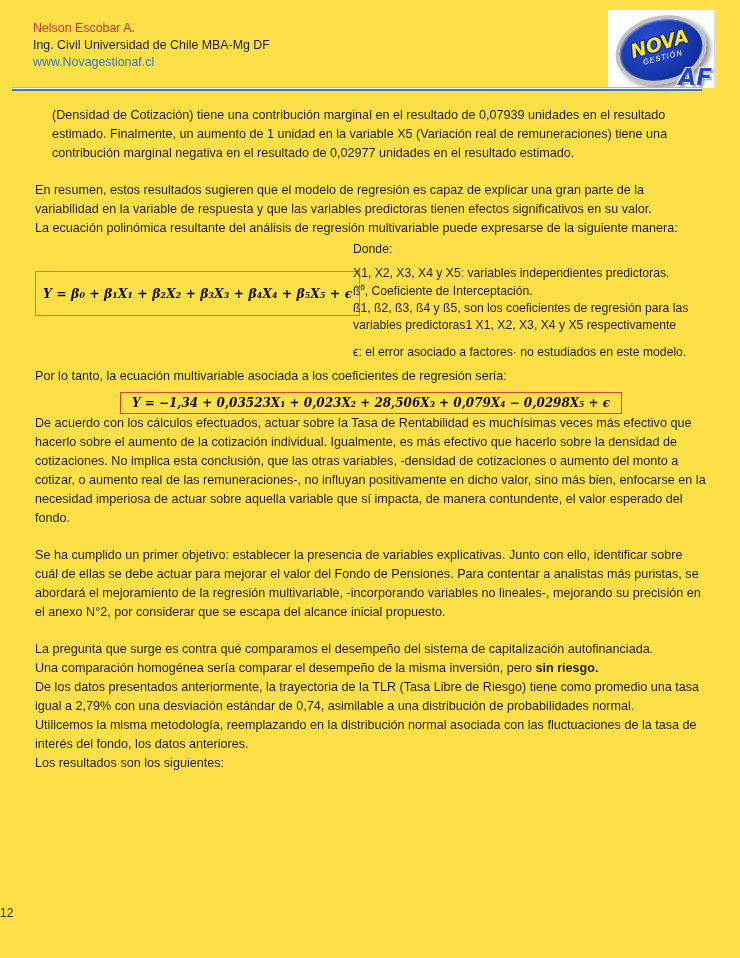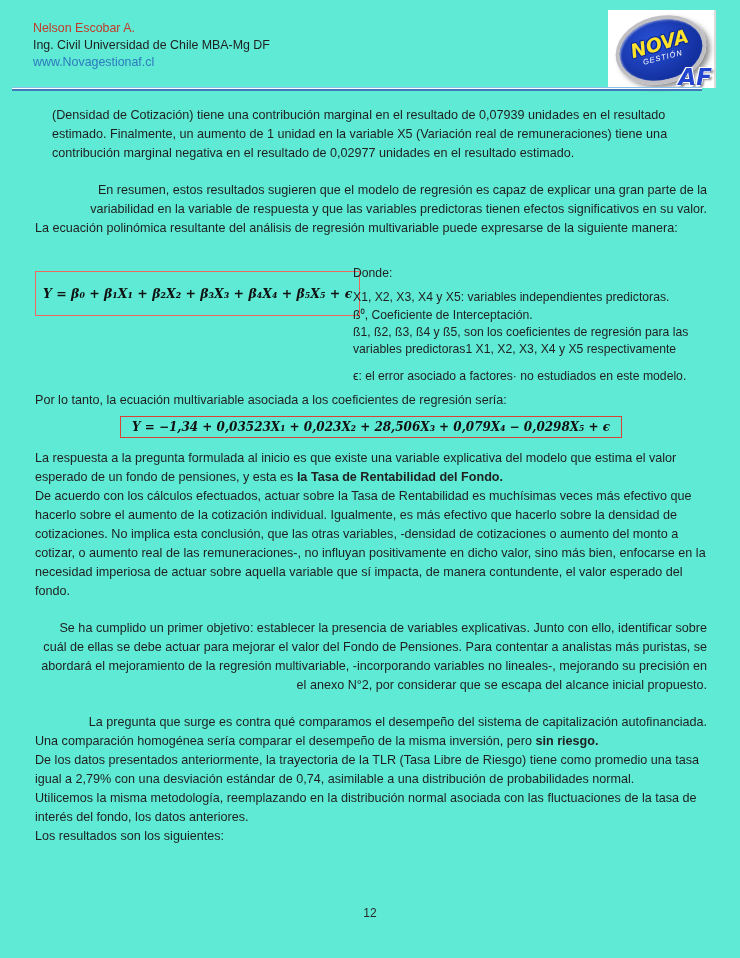--- a/index.html
+++ b/index.html
@@ -1,17 +1,17 @@
 <!DOCTYPE html>
 <html><head>
 <meta charset="utf-8">
 <style>
   html,body { margin:0; padding:0; background:#ffffff; }
   .page {
-    position:relative; width:740px; height:958px; background:#5eead4;
+    position:relative; width:740px; height:958px; background:#fde047;
     font-family:"Liberation Sans", sans-serif; color:#1f1f1f; overflow:hidden;
   }
 
   
   .hdr { position:absolute; top:20px; left:33px; right:24px; }
   .hdr-name  { font-size:12.4px; line-height:17px; color:#c23a28; }
   .hdr-title { font-size:12.4px; line-height:17px; color:#1f1f1f; }
   .hdr-site  { font-size:12.4px; line-height:17px; color:#2e79bd; cursor:pointer; }
 
   .rule {
@@ -44,42 +44,42 @@
     position:absolute; right:2px; bottom:-2px;
     font-family:"DejaVu Sans", sans-serif; font-style:italic; font-weight:bold;
     font-size:23px; color:#2344cc;
     text-shadow:-1px -1px 0 #ffffff, 1px -1px 0 #ffffff, -1px 1px 0 #ffffff, 2px 2px 2px rgba(80,80,80,.6);
   }
 
   
   .doc { position:absolute; top:106px; left:35px; width:672px; }
   .p { margin:0; font-size:12.6px; line-height:19px; text-align:left; }
   .indent { margin-left:17px; }
-  .gap  { margin-top:18px;text-align:right; }
+  .gap  { margin-top:18px; }
   .gap-sm { margin-top:7px; }
   .b { font-weight:bold; }
 
   .twocol { display:flex; margin-top:3px; }
   .col-left  { width:318px; flex:0 0 318px; }
-  .col-right { width:336px; flex:0 0 336px; font-size:12.2px;margin-top:24px; }
+  .col-right { width:336px; flex:0 0 336px; font-size:12.2px; }
   .col-right .p { font-size:12.2px; line-height:17.3px; }
   .eps-gap { margin-top:10px; }
 
   .eqbox {
     display:inline-block; white-space:nowrap;
     font-family:"DejaVu Serif", serif; font-style:italic; font-weight:bold; color:#111;
   }
   .eq1 { margin-top:30px; font-size:12.5px; padding:14px 7px; border:1.5px solid #ef6a5e; }
   .eq2 { font-size:12px; padding:3px 11px; border:1.5px solid #dd4135; }
   .eq2wrap { margin-top:6px; text-align:center; }
   .p3gap { margin-top:5px; }
   .p4gap { margin-top:11px; }
 
   
-  .footer { position:absolute; top:906px; left:0; right:0; text-align:center;
+  .footer { position:absolute; top:906px; left:0; right:0; text-align:left;
             font-size:12px; color:#2a2a2a; }
 </style>
 </head>
 <body>
 
 <div class="page">
 
   <div class="hdr">
     <div class="hdr-name">Nelson Escobar A.</div>
     <div class="hdr-title">Ing. Civil Universidad de Chile MBA-Mg DF</div>
@@ -115,21 +115,20 @@
         <p class="p eps-gap">ϵ: el error asociado a factores· no estudiados en este modelo.</p>
       </div>
     </div>
 
     <p class="p p3gap">Por lo tanto, la ecuación multivariable asociada a los coeficientes de regresión sería:</p>
 
     <div class="eq2wrap">
       <span class="eqbox eq2">Y = −1,34 + 0,03523X₁ + 0,023X₂ + 28,506X₃ + 0,079X₄ − 0,0298X₅ + ϵ</span>
     </div>
 
-    <p class="p p4gap"><span>La respuesta a la pregunta formulada al inicio es que existe una variable explicativa del modelo que estima el valor esperado de un fondo de pensiones, y esta es </span><span class="b">la Tasa de Rentabilidad del Fondo.</span></p>
     <p class="p">De acuerdo con los cálculos efectuados, actuar sobre la Tasa de Rentabilidad es muchísimas veces más efectivo que hacerlo sobre el aumento de la cotización individual. Igualmente, es más efectivo que hacerlo sobre la densidad de cotizaciones. No implica esta conclusión, que las otras variables, -densidad de cotizaciones o aumento del monto a cotizar, o aumento real de las remuneraciones-, no influyan positivamente en dicho valor, sino más bien, enfocarse en la necesidad imperiosa de actuar sobre aquella variable que sí impacta, de manera contundente, el valor esperado del fondo.</p>
 
     <p class="p gap">Se ha cumplido un primer objetivo: establecer la presencia de variables explicativas. Junto con ello, identificar sobre cuál de ellas se debe actuar para mejorar el valor del Fondo de Pensiones. Para contentar a analistas más puristas, se abordará el mejoramiento de la regresión multivariable, -incorporando variables no lineales-, mejorando su precisión en el anexo N°2, por considerar que se escapa del alcance inicial propuesto.</p>
 
     <p class="p gap">La pregunta que surge es contra qué comparamos el desempeño del sistema de capitalización autofinanciada.</p>
     <p class="p"><span>Una comparación homogénea sería comparar el desempeño de la misma inversión, pero </span><span class="b">sin riesgo.</span></p>
     <p class="p">De los datos presentados anteriormente, la trayectoria de la TLR (Tasa Libre de Riesgo) tiene como promedio una tasa igual a 2,79% con una desviación estándar de 0,74, asimilable a una distribución de probabilidades normal.</p>
     <p class="p">Utilicemos la misma metodología, reemplazando en la distribución normal asociada con las fluctuaciones de la tasa de interés del fondo, los datos anteriores.</p>
     <p class="p">Los resultados son los siguientes:</p>
 

